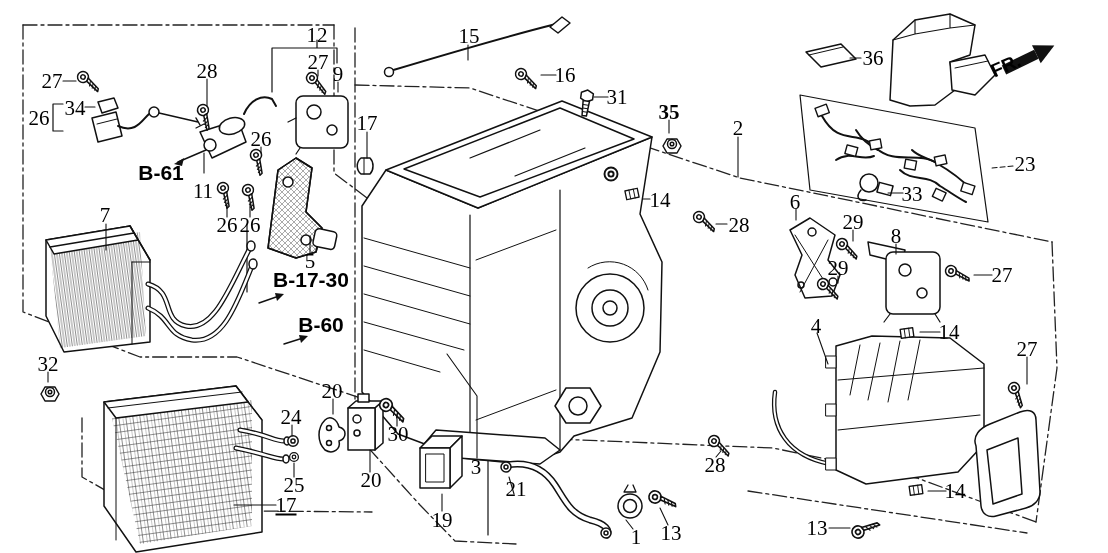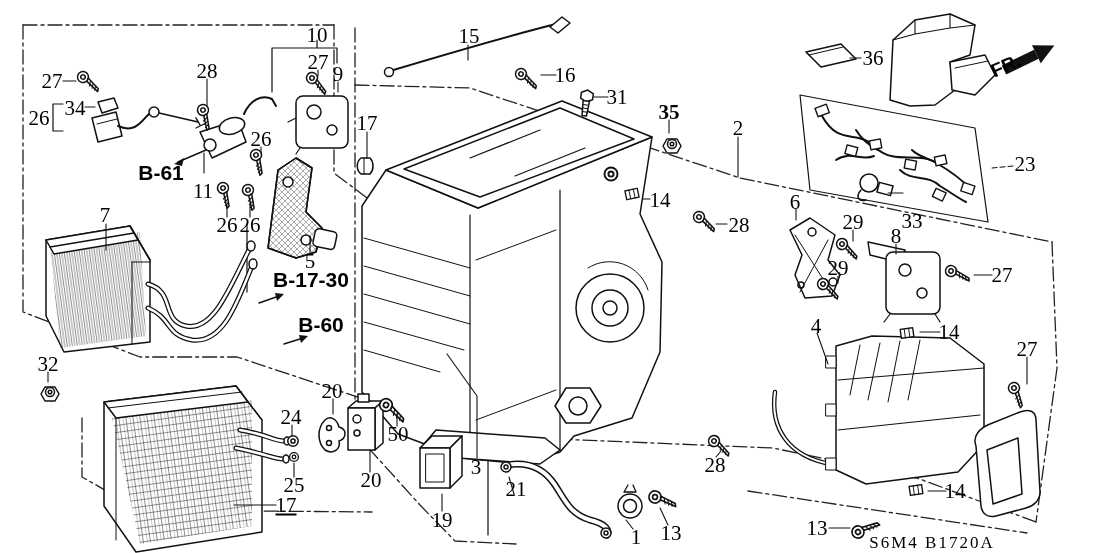--- a/index.html
+++ b/index.html
@@ -347,31 +347,30 @@
         <polygon points="174,164 184,158 182,166" fill="#111" stroke="none"></polygon>
     <path d="M259,303 L279,296"></path>
         <polygon points="284,294 275,293 277,301" fill="#111" stroke="none"></polygon>
     <path d="M284,344 L303,338"></path>
         <polygon points="308,336 299,335 301,343" fill="#111" stroke="none"></polygon>
   </g>
 </svg>
 
 <div id="labels-layer">
   <div class="fr-label" style="left:1006px;top:66px">FR.</div>
-  <div class="diagram-code" style="left:932px;top:543px">S6M4 B1720A</div>
 <div class="plabel" style="left: 636px; top: 537px;">1</div>
       <div class="plabel" style="left: 738px; top: 128px;">2</div>
       <div class="plabel" style="left: 476px; top: 467px;">3</div>
       <div class="plabel" style="left: 816px; top: 326px;">4</div>
       <div class="plabel" style="left: 310px; top: 261px;">5</div>
       <div class="plabel" style="left: 795px; top: 202px;">6</div>
       <div class="plabel" style="left: 105px; top: 215px;">7</div>
       <div class="plabel" style="left: 896px; top: 236px;">8</div>
       <div class="plabel" style="left: 338px; top: 74px;">9</div>
-      <div class="plabel" style="left: 317px; top: 35px;">10</div>
+      <div class="plabel" style="left: 317px; top: 35px;">12</div>
       <div class="plabel" style="left: 203px; top: 182px; margin-top: 9px;">11</div>
       <div class="plabel" style="left: 367px; top: 123px;">17</div>
       <div class="plabel" style="left: 671px; top: 533px;">13</div>
       <div class="plabel" style="left: 817px; top: 528px;">13</div>
       <div class="plabel" style="left: 660px; top: 200px;">14</div>
       <div class="plabel" style="left: 949px; top: 332px;">14</div>
       <div class="plabel" style="left: 955px; top: 491px;">14</div>
       <div class="plabel" style="left: 469px; top: 36px;">15</div>
       <div class="plabel" style="left: 565px; top: 75px;">16</div>
       <div class="plabel" style="left: 286px; top: 505px; text-decoration: underline;">17</div>
@@ -388,24 +387,24 @@
       <div class="plabel" style="left: 250px; top: 225px;">26</div>
       <div class="plabel" style="left: 52px; top: 81px;">27</div>
       <div class="plabel" style="left: 318px; top: 62px;">27</div>
       <div class="plabel" style="left: 1002px; top: 275px;">27</div>
       <div class="plabel" style="left: 1027px; top: 349px;">27</div>
       <div class="plabel" style="left: 207px; top: 71px;">28</div>
       <div class="plabel" style="left: 739px; top: 225px;">28</div>
       <div class="plabel" style="left: 715px; top: 465px;">28</div>
       <div class="plabel" style="left: 853px; top: 222px;">29</div>
       <div class="plabel" style="left: 838px; top: 268px;">29</div>
-      <div class="plabel" style="left: 398px; top: 434px;">50</div>
+      <div class="plabel" style="left: 398px; top: 434px;">30</div>
       <div class="plabel" style="left: 617px; top: 97px;">31</div>
       <div class="plabel" style="left: 48px; top: 364px;">32</div>
-      <div class="plabel" style="left: 912px; top: 194px; margin-top: 27px;">33</div>
+      <div class="plabel" style="left: 912px; top: 194px;">33</div>
       <div class="plabel" style="left: 75px; top: 108px;">34</div>
       <div class="plabel" style="left: 669px; top: 112px; font-weight: bold;">35</div>
       <div class="plabel" style="left: 873px; top: 58px;">36</div>
       <div class="reflabel" style="left: 161px; top: 173px;">B-61</div>
       <div class="reflabel" style="left: 311px; top: 280px;">B-17-30</div>
       <div class="reflabel" style="left: 321px; top: 325px;">B-60</div>
     </div>
 
 </div>
 

